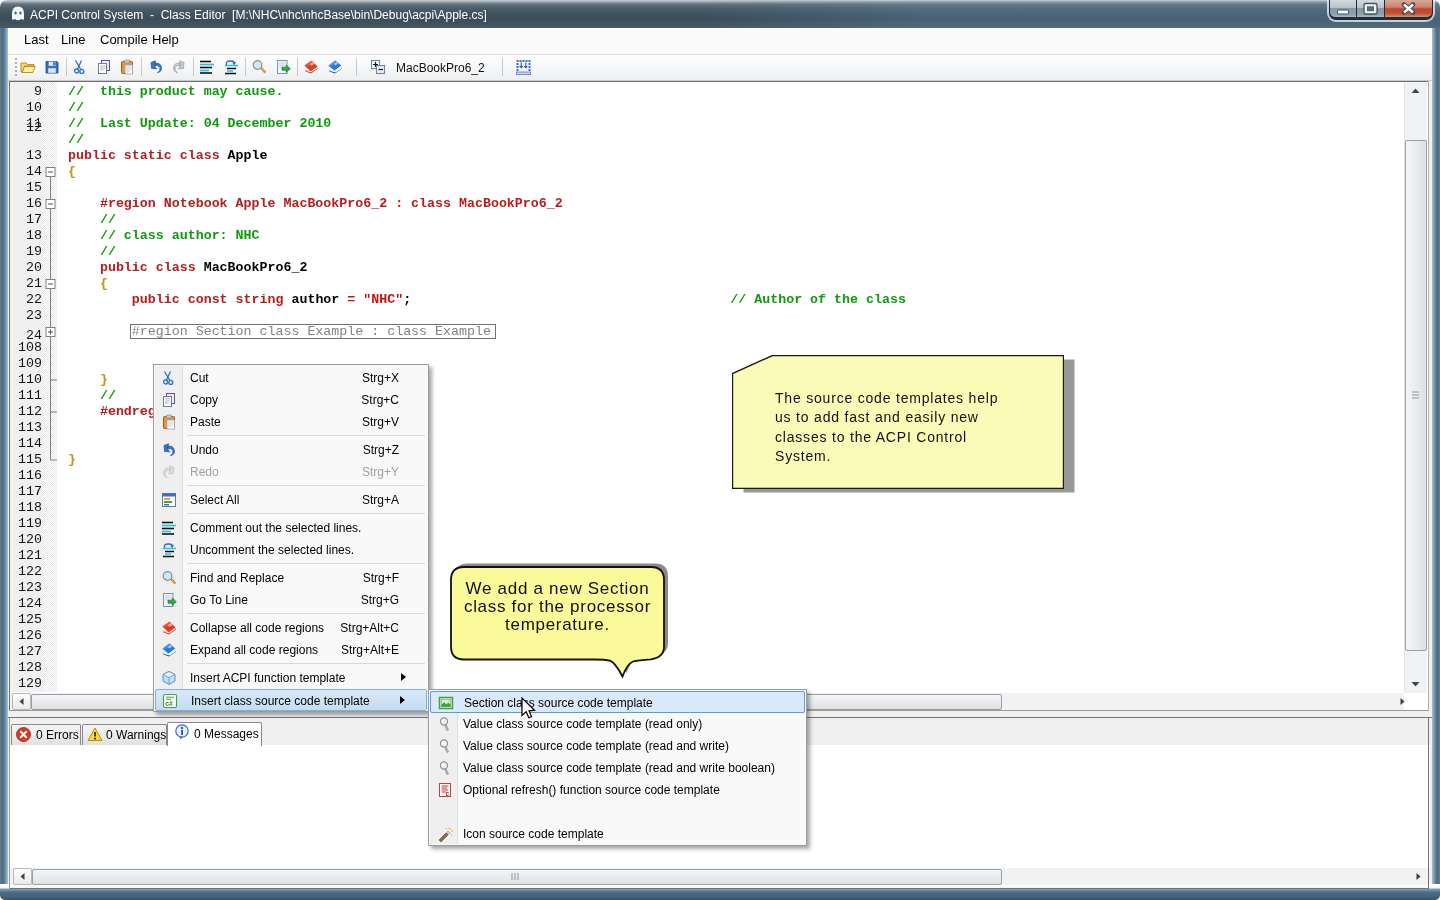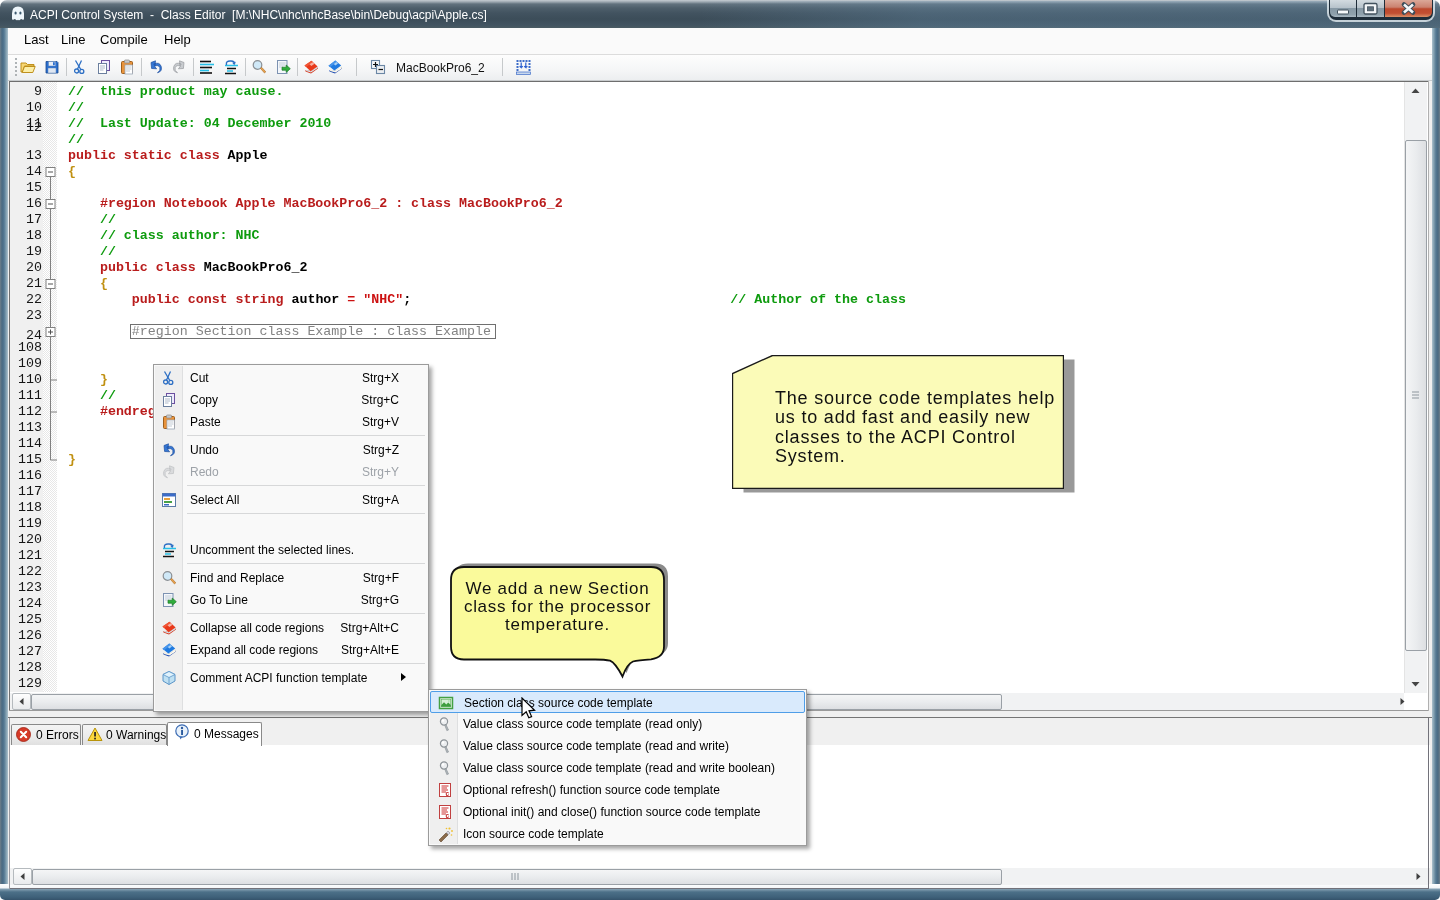--- a/index.html
+++ b/index.html
@@ -69,21 +69,21 @@
 #splitline { left:8px; top:717px; width:1424px; height:1px; background:#757575; }
 #panel { left:8px; top:718px; width:1424px; height:166px; background:#f0f0f0; }
 #panel-content { left:10px; top:745px; width:1420px; height:123px; background:#fff; }
 .tab { position:absolute; border:1px solid #898989; border-bottom:none; border-radius:2px 2px 0 0;
   background:linear-gradient(180deg,#f4f4f4 0,#ebebeb 60%,#e0e0e0 100%); }
 .tab.active { background:#ffffff; }
 .tab-label { position:absolute; font-size:12px; color:#000; white-space:nowrap; }
 
 
 #note1 { left:732px; top:355px; width:332px; height:134px; }
-#note1-text { left:775px; top:389px; width:290px; font-size:18px; letter-spacing:0.8px; line-height:19.4px; color:#111; white-space:nowrap; }
+#note1-text { left:775px; top:389px; width:290px; font-size:14px; letter-spacing:0.8px; line-height:19.4px; color:#111; white-space:nowrap; }
 #bubble { left:445px; top:560px; width:230px; height:125px; }
 #bubble-text { left:447px; top:580px; width:221px; font-size:17px; letter-spacing:0.7px; line-height:17.8px; color:#111; text-align:center; white-space:nowrap; }
 
 #menu { left:153px; top:364px; width:276px; height:348px; background:#f9f9f9;
   border:1px solid #9b9b9b; box-shadow:3px 3px 4px rgba(0,0,0,0.35); }
 #menu-gutter { position:absolute; left:1px; top:1px; width:28px; height:344px; background:#efefef;
   border-right:1px solid #dedfe0; }
 .menu-item { position:absolute; left:1px; width:272px; height:22px; }
 .menu-label { position:absolute; left:35px; top:4px; font-size:12px; line-height:14px; color:#000; white-space:nowrap; }
 .menu-short { position:absolute; right:28px; top:4px; font-size:12px; line-height:14px; color:#000; }
@@ -137,21 +137,21 @@
 <svg class="abs" style="left:11px;top:6px" width="14" height="15" viewBox="0 0 14 15">
     <path d="M7 0.5 Q13 0.5 13 7.5 L13 12.5 Q13 14.5 11.2 13.4 Q10 12.6 9.4 13.6 Q8.4 15 7 13.8 Q5.6 15 4.6 13.6 Q4 12.6 2.8 13.4 Q1 14.5 1 12.5 L1 7.5 Q1 0.5 7 0.5 Z" fill="#eef6fb"></path>
     <ellipse cx="4.6" cy="7" rx="1.1" ry="1.5" fill="#3b5a70"></ellipse>
     <ellipse cx="9.4" cy="7" rx="1.1" ry="1.5" fill="#3b5a70"></ellipse>
   </svg>
 
 <div class="abs" id="menubar"></div>
 <div class="mitem" style="left:24px">Last</div>
 <div class="mitem" style="left:61px">Line</div>
 <div class="mitem" style="left:100px">Compile</div>
-<div class="mitem" style="left:164px">Help</div>
+<div class="mitem" style="left:152px">Help</div>
 
 <div class="abs" id="toolbar"></div>
 <div class="abs" id="toolbar-grip"></div>
 <svg class="abs" style="left:20px;top:59px" width="16" height="16" viewBox="0 0 16 16">
     <path d="M1 4 L6 4 L7.5 5.5 L14 5.5 L14 7 L4.5 7 L2.5 13 L1 13 Z" fill="#f7d776" stroke="#b8860b" stroke-width="0.9"></path>
     <path d="M4.5 7.5 L15.2 7.5 L12.8 13.5 L2.2 13.5 Z" fill="#fceea8" stroke="#b8860b" stroke-width="0.9"></path>
   </svg>
 <svg class="abs" style="left:44px;top:59px" width="16" height="16" viewBox="0 0 16 16">
     <path d="M2 2.5 L13 2.5 L14 3.5 L14 14 L2 14 Z" fill="#2a6fd0" stroke="#1b4a8e" stroke-width="0.8"></path>
     <rect x="4.5" y="2.5" width="7" height="4.5" fill="#e8eef7" stroke="#5b82b8" stroke-width="0.5"></rect>
@@ -513,20 +513,32 @@
         <rect x="1.5" y="1.5" width="13" height="13" fill="#fff" stroke="#5a7ba6" stroke-width="1"></rect>
         <rect x="1.5" y="1.5" width="13" height="3" fill="#3c6cc8"></rect>
         <rect x="3" y="6" width="6" height="2" fill="#e8a03c"></rect>
         <rect x="3" y="9" width="8" height="2" fill="#48a048"></rect>
         <rect x="3" y="12" width="5" height="1.5" fill="#3c6cc8"></rect>
       </svg>
       <div class="menu-label" style="">Select All</div>
       <div class="menu-short" style="">Strg+A</div>
     </div>
     <div class="menu-sep" style="top:148px"></div>
+    <div class="menu-item" style="top:152px">
+      <svg class="micon" viewBox="0 0 16 16">
+        <g stroke-width="1.6">
+          <line x1="1" y1="2.5" x2="12" y2="2.5" stroke="#111"></line>
+          <line x1="1" y1="5.5" x2="15" y2="5.5" stroke="#27c0e8"></line>
+          <line x1="1" y1="8.5" x2="13" y2="8.5" stroke="#111"></line>
+          <line x1="1" y1="11.5" x2="10" y2="11.5" stroke="#27c0e8"></line>
+          <line x1="1" y1="14" x2="13" y2="14" stroke="#111"></line>
+        </g>
+      </svg>
+      <div class="menu-label" style="">Comment out the selected lines.</div>
+    </div>
     <div class="menu-item" style="top:174px">
       <svg class="micon" viewBox="0 0 16 16">
         <g stroke-width="1.5">
           <line x1="2" y1="6.5" x2="15" y2="6.5" stroke="#27c0e8"></line>
           <line x1="4" y1="9.5" x2="13" y2="9.5" stroke="#111"></line>
           <line x1="4" y1="12" x2="10" y2="12" stroke="#27c0e8"></line>
           <line x1="2" y1="14.5" x2="13" y2="14.5" stroke="#111"></line>
         </g>
         <path d="M3.5 6 Q2.5 1.5 8 2 Q12 2.3 11.5 5" fill="none" stroke="#2d6fc4" stroke-width="1.4"></path>
         <path d="M12.8 2.8 L11.3 6.2 L9.2 3.8 Z" fill="#2d6fc4"></path>
@@ -579,21 +591,33 @@
       <div class="menu-label" style="">Expand all code regions</div>
       <div class="menu-short" style="">Strg+Alt+E</div>
     </div>
     <div class="menu-sep" style="top:298px"></div>
     <div class="menu-item" style="top:302px">
       <svg class="micon" viewBox="0 0 16 16">
         <path d="M8 1.5 L14 4.5 L14 11 L8 14.5 L2 11 L2 4.5 Z" fill="#bfe0f2" stroke="#5a94c8" stroke-width="1"></path>
         <path d="M8 1.5 L14 4.5 L8 7.5 L2 4.5 Z" fill="#e0f2fc" stroke="#5a94c8" stroke-width="0.8"></path>
         <path d="M8 7.5 L8 14.5" stroke="#5a94c8" stroke-width="0.8"></path>
       </svg>
-      <div class="menu-label" style="">Comment ACPI function template</div>
+      <div class="menu-label" style="">Insert ACPI function template</div>
+      <div class="marrow"></div>
+    </div>
+    <div class="menu-item menu-hl" style="top:324px">
+      <svg class="micon" viewBox="0 0 16 16">
+        <rect x="1.5" y="1.5" width="13" height="13" rx="1.5" fill="#fff" stroke="#44a044" stroke-width="1.1"></rect>
+        <g stroke="#44a044" stroke-width="1">
+          <line x1="4" y1="4.2" x2="12.2" y2="4.2"></line>
+          <line x1="4" y1="6.3" x2="9" y2="6.3"></line>
+        </g>
+        <text x="3.2" y="12.8" font-family="Liberation Sans" font-size="7" font-weight="bold" fill="#2e8c2e">c#</text>
+      </svg>
+      <div class="menu-label" style="">Insert class source code template</div>
       <div class="marrow"></div>
     </div>
   </div>
 
 <div class="abs" id="submenu">
     <div id="submenu-gutter"></div>
     <div class="sub-item sub-hl" style="top:1px">
       <svg class="micon" style="left:7px" viewBox="0 0 16 16">
         <rect x="1.5" y="2.5" width="13" height="11" fill="#f2faf2" stroke="#44a044" stroke-width="1.5"></rect>
         <rect x="3.2" y="4.2" width="9.6" height="7.6" fill="#d8f0d8" stroke="#59b059" stroke-width="0.7"></rect>
@@ -631,33 +655,20 @@
         <rect x="2.5" y="1.5" width="11" height="13" fill="#fff" stroke="#c04040" stroke-width="1"></rect>
         <g stroke="#d04040" stroke-width="1.1">
           <line x1="4.5" y1="4" x2="11.5" y2="4"></line>
           <line x1="4.5" y1="6" x2="10" y2="6"></line>
           <line x1="4.5" y1="8" x2="11" y2="8"></line>
           <line x1="4.5" y1="10" x2="9" y2="10"></line>
         </g>
         <text x="8.5" y="13.5" font-family="Liberation Sans" font-size="6.5" font-weight="bold" fill="#c02020">c</text>
       </svg>
       <div class="sub-label">Optional refresh() function source code template</div>
-    </div>
-    <div class="sub-item" style="top:111px">
-      <svg class="micon" style="left:7px" viewBox="0 0 16 16">
-        <rect x="2.5" y="1.5" width="11" height="13" fill="#fff" stroke="#c04040" stroke-width="1"></rect>
-        <g stroke="#d04040" stroke-width="1.1">
-          <line x1="4.5" y1="4" x2="11.5" y2="4"></line>
-          <line x1="4.5" y1="6" x2="10" y2="6"></line>
-          <line x1="4.5" y1="8" x2="11" y2="8"></line>
-          <line x1="4.5" y1="10" x2="9" y2="10"></line>
-        </g>
-        <text x="8.5" y="13.5" font-family="Liberation Sans" font-size="6.5" font-weight="bold" fill="#c02020">c</text>
-      </svg>
-      <div class="sub-label">Optional init() and close() function source code template</div>
     </div>
     <div class="sub-item" style="top:133px">
       <svg class="micon" style="left:7px" viewBox="0 0 16 16">
         <path d="M2 14 L9 7 L11 9 L4 16 Z" fill="#8a6a4a" stroke="#5e452c" stroke-width="0.6"></path>
         <path d="M9.5 6.5 L11 5 L13 7 L11.5 8.5 Z" fill="#d8d8e0" stroke="#8a8a96" stroke-width="0.6"></path>
         <g fill="#f0c030">
           <circle cx="12.5" cy="2.5" r="1.1"></circle>
           <circle cx="15" cy="5" r="0.9"></circle>
           <circle cx="9.5" cy="2.5" r="0.8"></circle>
           <circle cx="14.5" cy="9" r="0.8"></circle>

